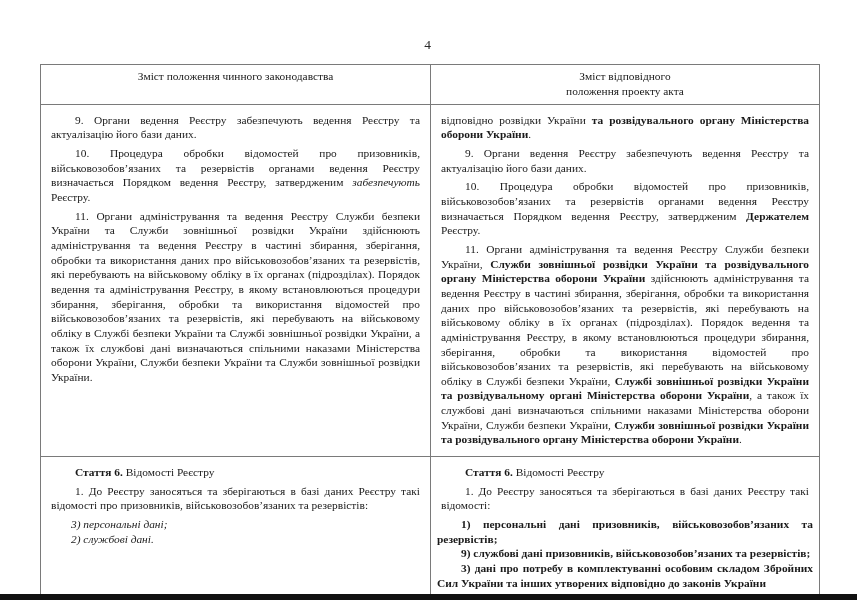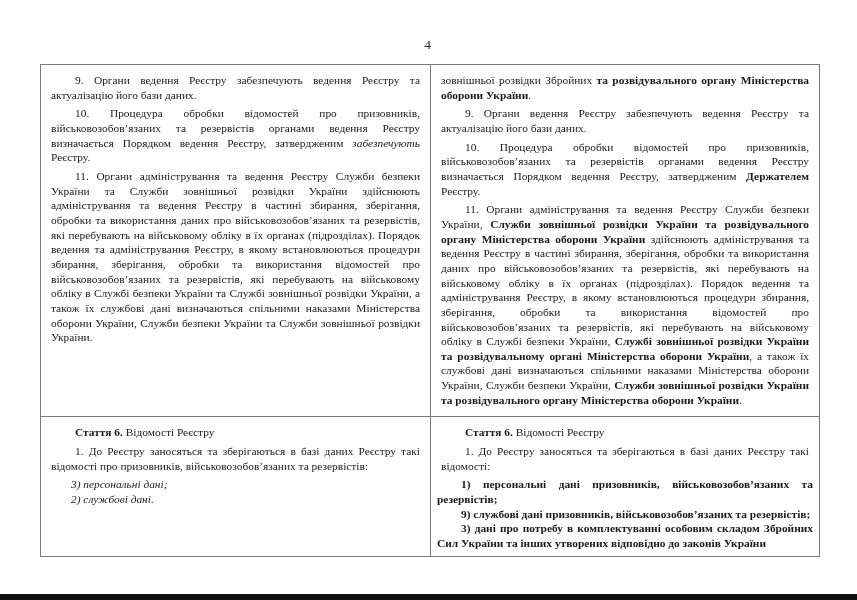--- a/index.html
+++ b/index.html
@@ -96,29 +96,38 @@
 <div class="page">
 
   <div class="page-number">4</div>
 
   <table class="doc-table">
     <colgroup>
       <col class="col-left">
       <col class="col-right">
     </colgroup>
     <tbody>
+      <tr>
+        <td class="hdr-cell">
+          <span class="hline">Зміст положення чинного законодавства</span>
+        </td>
+        <td class="hdr-cell">
+          <span class="hline">Зміст відповідного</span>
+          <span class="hline">положення проекту акта</span>
+        </td>
+      </tr>
 
       <tr>
         <td class="body-cell">
           <p class="para">9. Органи ведення Реєстру забезпечують ведення Реєстру та актуалізацію його бази даних.</p>
           <p class="para"><span>10. Процедура обробки відомостей про призовників, військовозобов’язаних та резервістів органами ведення Реєстру визначається Порядком ведення Реєстру, затвердженим </span><i>забезпечують</i><span> Реєстру.</span></p>
           <p class="para">11. Органи адміністрування та ведення Реєстру Служби безпеки України та Служби зовнішньої розвідки України здійснюють адміністрування та ведення Реєстру в частині збирання, зберігання, обробки та використання даних про військовозобов’язаних та резервістів, які перебувають на військовому обліку в їх органах (підрозділах). Порядок ведення та адміністрування Реєстру, в якому встановлюються процедури збирання, зберігання, обробки та використання відомостей про військовозобов’язаних та резервістів, які перебувають на військовому обліку в Службі безпеки України та Службі зовнішньої розвідки України, а також їх службові дані визначаються спільними наказами Міністерства оборони України, Служби безпеки України та Служби зовнішньої розвідки України.</p>
         </td>
         <td class="body-cell">
-          <p class="para cont"><span>зовнішньої розвідки Збройних </span><b>та розвідувального органу Міністерства оборони України</b><span>.</span></p>
+          <p class="para cont"><span>відповідно розвідки України </span><b>та розвідувального органу Міністерства оборони України</b><span>.</span></p>
           <p class="para">9. Органи ведення Реєстру забезпечують ведення Реєстру та актуалізацію його бази даних.</p>
           <p class="para"><span>10. Процедура обробки відомостей про призовників, військовозобов’язаних та резервістів органами ведення Реєстру визначається Порядком ведення Реєстру, затвердженим </span><b>Держателем</b><span> Реєстру.</span></p>
           <p class="para"><span>11. Органи адміністрування та ведення Реєстру Служби безпеки України, </span><b>Служби зовнішньої розвідки України та розвідувального органу Міністерства оборони України</b><span> здійснюють адміністрування та ведення Реєстру в частині збирання, зберігання, обробки та використання даних про військовозобов’язаних та резервістів, які перебувають на військовому обліку в їх органах (підрозділах). Порядок ведення та адміністрування Реєстру, в якому встановлюються процедури збирання, зберігання, обробки та використання відомостей про військовозобов’язаних та резервістів, які перебувають на військовому обліку в Службі безпеки України, </span><b>Службі зовнішньої розвідки України та розвідувальному органі Міністерства оборони України</b><span>, а також їх службові дані визначаються спільними наказами Міністерства оборони України, Служби безпеки України, </span><b>Служби зовнішньої розвідки України та розвідувального органу Міністерства оборони України</b><span>.</span></p>
         </td>
       </tr>
 
       <tr>
         <td class="body-cell">
           <p class="para"><b>Стаття 6.</b><span> Відомості Реєстру</span></p>
           <p class="para">1. До Реєстру заносяться та зберігаються в базі даних Реєстру такі відомості про призовників, військовозобов’язаних та резервістів:</p>

